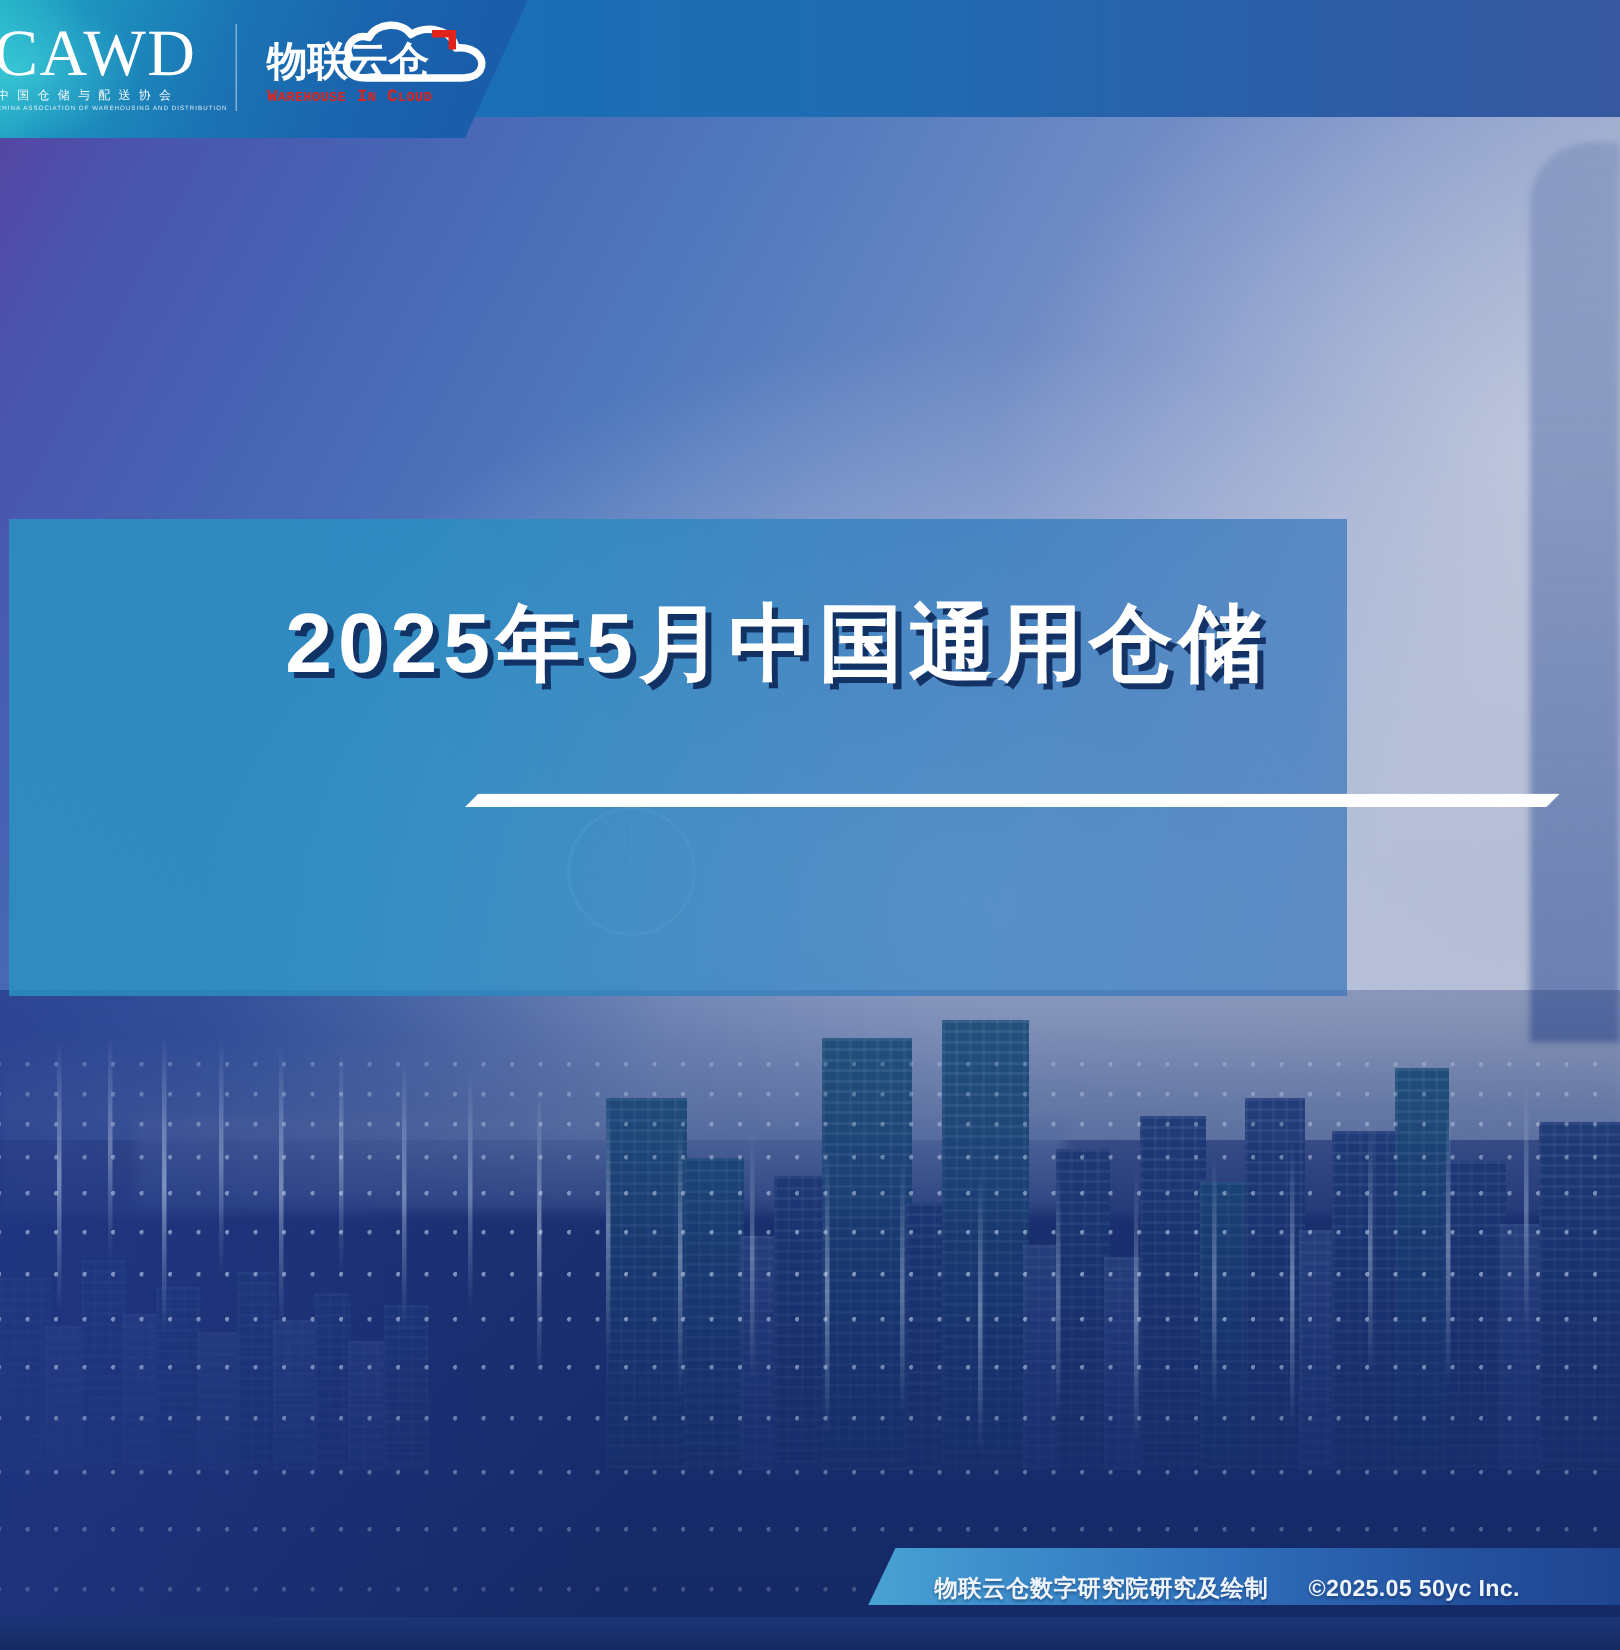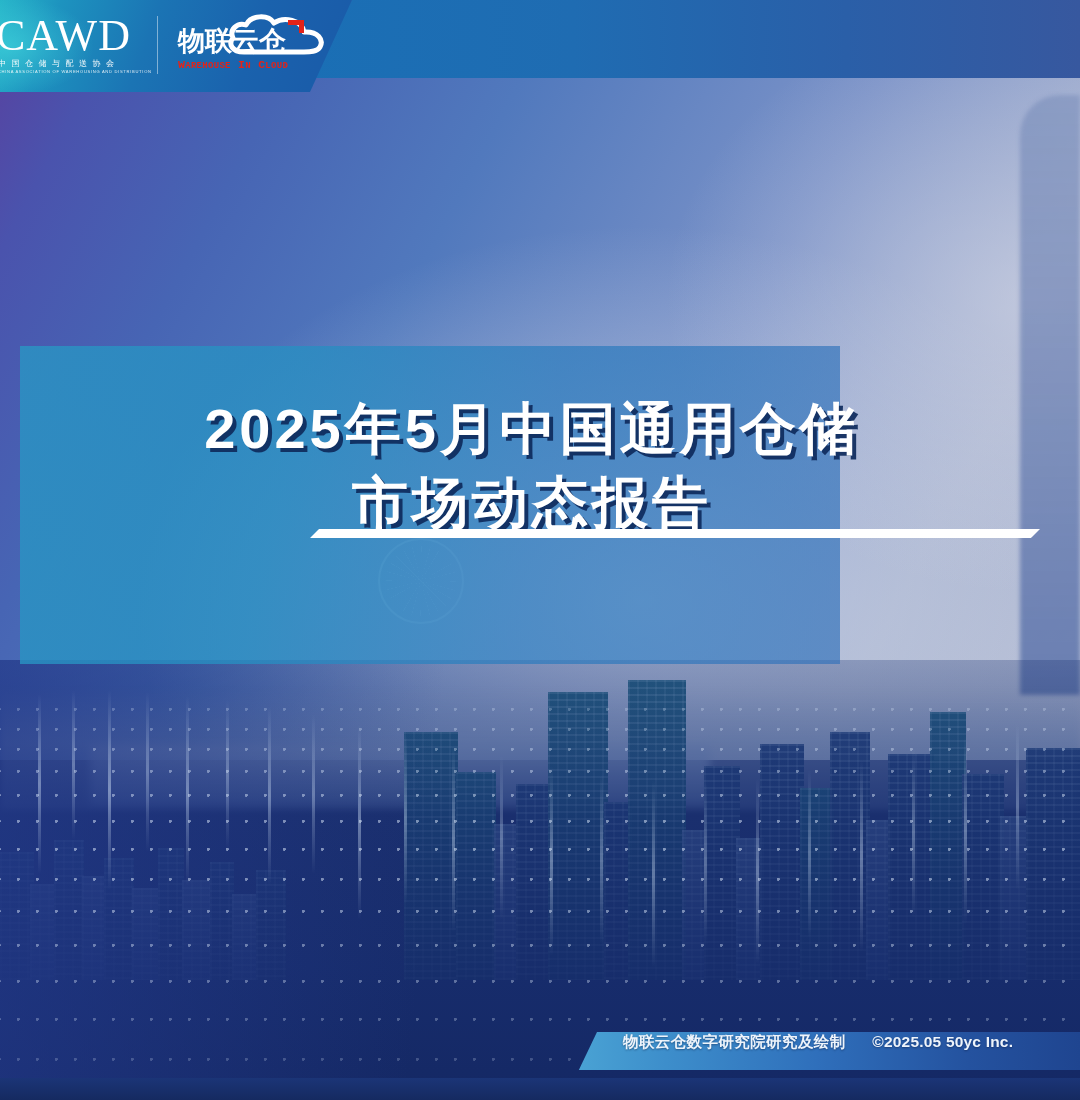--- a/index.html
+++ b/index.html
@@ -160,21 +160,21 @@
     border-top:5px solid #e2231a;border-right:5px solid #e2231a;z-index:4;
   }
   .wic-en{
     position:absolute;left:0px;top:44px;font-size:11.5px;font-weight:700;color:#e2231a;
     letter-spacing:.3px;white-space:nowrap;z-index:3;font-family:Liberation Mono, monospace;
   }
   .wic-en .sm{font-size:9px;}
 
   
   .title-band{
-    position:absolute;left:20px;top:346px;width:820px;height:318px;
+    position:absolute;left:6px;top:346px;width:892px;height:318px;
     background:linear-gradient(100deg,rgba(41,150,196,.80) 0%,rgba(39,143,194,.78) 32%,rgba(44,124,190,.72) 62%,rgba(48,112,186,.66) 100%);
   }
   .title-inner{
     position:absolute;left:0;top:0;width:1024px;height:318px;
     display:flex;flex-direction:column;align-items:center;justify-content:flex-start;
     padding-top:46px;
   }
   .title-line{
     font-size:56px;font-weight:700;color:#ffffff;letter-spacing:4px;line-height:74px;
     text-shadow:4px 4px 0 rgba(14,42,92,.92);white-space:nowrap;
@@ -183,21 +183,21 @@
     position:absolute;left:310px;top:529px;width:730px;height:9px;background:#ffffff;
     clip-path:polygon(9px 0,730px 0,721px 9px,0 9px);
     box-shadow:0 1px 3px rgba(10,30,70,.35);
   }
 
   
   .footer{
     position:absolute;left:575px;top:1032px;width:505px;height:38px;
     background:linear-gradient(90deg,#4aa3d4 0%,#3d8ecb 18%,#2f6fbb 48%,#24529f 78%,#1f4590 100%);
     clip-path:polygon(22px 0,505px 0,505px 46px,0 46px);
-    display:flex;align-items:flex-start;
+    display:flex;align-items:flex-end;
   }
   .footer-txt{
     margin-left:48px;color:#eef4fb;font-size:15.5px;font-weight:700;letter-spacing:.4px;white-space:nowrap;
     text-shadow:0 1px 2px rgba(8,24,60,.45);
   }
   .footer-txt .copy{margin-left:22px;letter-spacing:.2px;}
 
   
   .bottom-strip{
     position:absolute;left:0;top:1078px;width:1080px;height:22px;
@@ -321,21 +321,20 @@
         <span>W</span><span class="sm">AREHOUSE</span>
         <span>I</span><span class="sm">N</span>
         <span>C</span><span class="sm">LOUD</span>
       </div>
     </div>
   </div>
 
   <div class="title-band">
     <div class="title-inner">
       <div class="title-line">2025年5月中国通用仓储</div>
-      <div class="title-line">市场动态报告</div>
     </div>
   </div>
   <div class="title-rule"></div>
 
   <div class="footer">
     <div class="footer-txt">
       <span>物联云仓数字研究院研究及绘制</span>
       <span class="copy">©2025.05  50yc Inc.</span>
     </div>
   </div>

